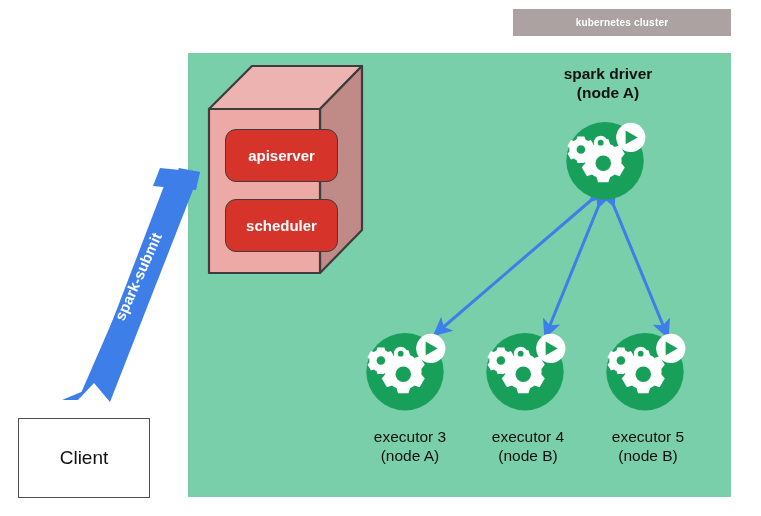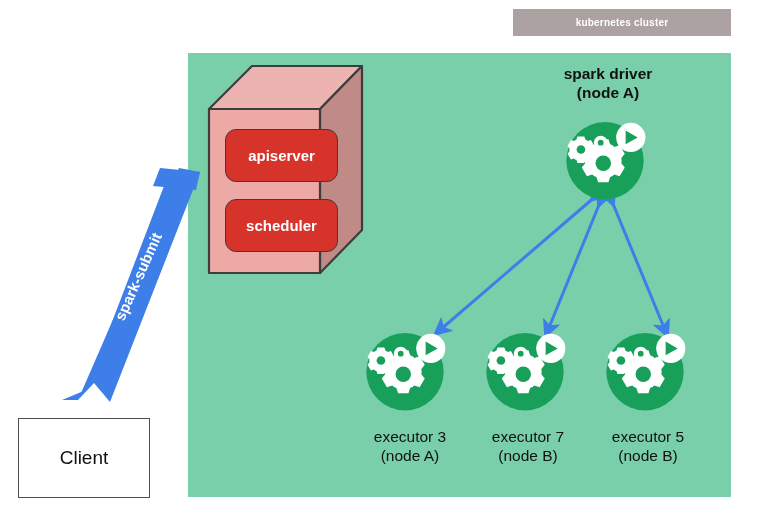--- a/index.html
+++ b/index.html
@@ -253,21 +253,21 @@
         <circle cx="45" cy="24" r="8"></circle>
         <circle cx="45" cy="24" r="3.4" fill="#18a05a"></circle>
       </g>
       <g>
         <circle cx="80" cy="18" r="17" fill="#ffffff"></circle>
         <polygon points="74,10 74,26 88,18" fill="#18a05a"></polygon>
       </g>
     </g>
   </svg>
   <div id="label-exec-2" class="node-label">
-    <div>executor 7</div>
+    <div>executor 4</div>
     <div>(node B)</div>
   </div>
 
   <svg class="layer" viewBox="0 0 761 516">
     <g transform="translate(602,333) scale(0.86)">
       <circle cx="50" cy="45" r="45" fill="#18a05a"></circle>
       <g fill="#ffffff">
         <path d="M48 40 m-6,-20 l12,0 l2,6 a16,16 0 0 1 5,3 l6,-2 l6,10 l-4,5 a16,16 0 0 1 0,6 l4,5 l-6,10 l-6,-2 a16,16 0 0 1 -5,3 l-2,6 l-12,0 l-2,-6 a16,16 0 0 1 -5,-3 l-6,2 l-6,-10 l4,-5 a16,16 0 0 1 0,-6 l-4,-5 l6,-10 l6,2 a16,16 0 0 1 5,-3 Z"></path>
         <circle cx="48" cy="48" r="9" fill="#18a05a"></circle>
       </g>

